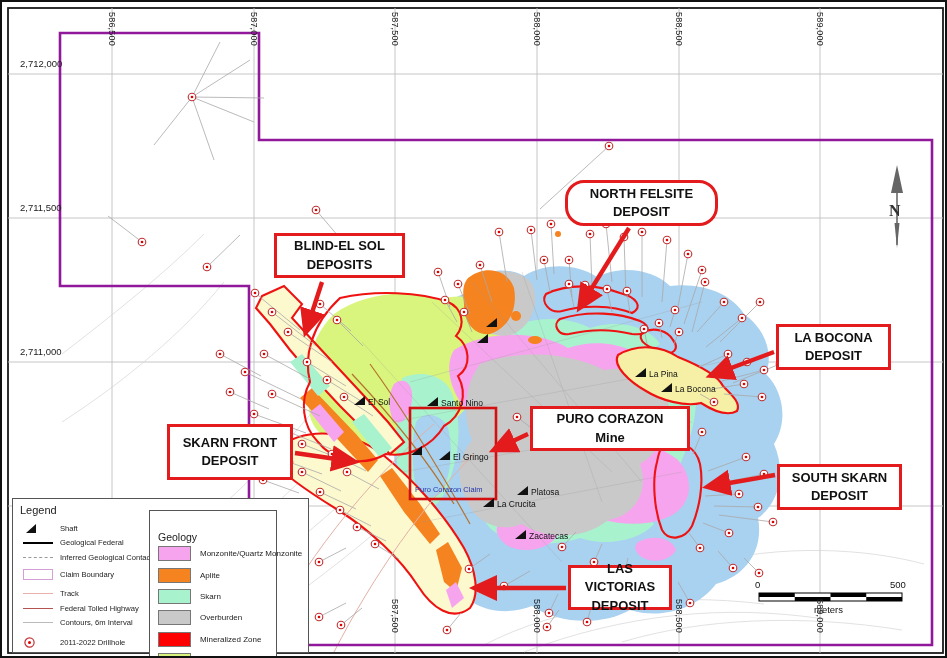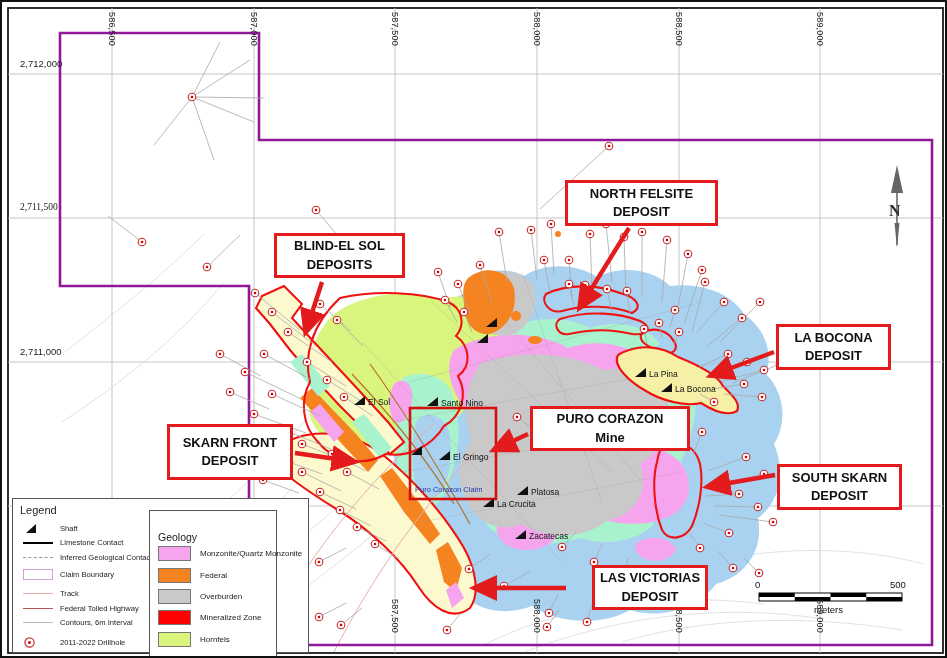--- a/index.html
+++ b/index.html
@@ -694,25 +694,25 @@
       <div class="xlab" style="left: 257px; top: 10px;">587,000</div>
       <div class="xlab" style="left: 398px; top: 10px;">587,500</div>
       <div class="xlab" style="left: 540px; top: 10px;">588,000</div>
       <div class="xlab" style="left: 682px; top: 10px;">588,500</div>
       <div class="xlab" style="left: 823px; top: 10px;">589,000</div>
       <div class="xlab" style="left: 398px; top: 597px;">587,500</div>
       <div class="xlab" style="left: 540px; top: 597px;">588,000</div>
       <div class="xlab" style="left: 682px; top: 597px;">588,500</div>
       <div class="xlab" style="left: 823px; top: 597px;">589,000</div>
       <div class="ylab" style="left: 18px; top: 56px;">2,712,000</div>
-      <div class="ylab" style="left: 18px; top: 200px; font-family: Liberation Serif, serif;">2,711,500</div>
+      <div class="ylab" style="left: 18px; top: 200px;">2,711,500</div>
       <div class="ylab" style="left: 18px; top: 344px;">2,711,000</div>
     </div>
 <div id="callouts">
-      <div class="callout" style="left: 563px; top: 178px; width: 153px; height: 46px; border-color: rgb(227, 27, 28);">
+      <div class="callout" style="left: 563px; top: 178px; width: 153px; height: 46px; border-color: rgb(227, 27, 28); border-radius: 19px;">
         <span>NORTH FELSITE</span>
         <span>DEPOSIT</span>
       </div>
       <div class="callout" style="left: 272px; top: 231px; width: 131px; height: 45px; border-color: rgb(227, 27, 28);">
         <span>BLIND-EL SOL</span>
         <span>DEPOSITS</span>
       </div>
       <div class="callout" style="left: 774px; top: 322px; width: 115px; height: 46px; border-color: rgb(227, 27, 28);">
         <span>LA BOCONA</span>
         <span>DEPOSIT</span>
@@ -722,42 +722,42 @@
         <span>DEPOSIT</span>
       </div>
       <div class="callout" style="left: 528px; top: 404px; width: 160px; height: 45px; border-color: rgb(227, 27, 28);">
         <span>PURO CORAZON</span>
         <span>Mine</span>
       </div>
       <div class="callout" style="left: 775px; top: 446px; width: 125px; height: 46px; border-color: rgb(227, 27, 28); margin-top: 16px;">
         <span>SOUTH SKARN</span>
         <span>DEPOSIT</span>
       </div>
-      <div class="callout" style="left: 590px; top: 563px; width: 116px; height: 45px; border-color: rgb(227, 27, 28);">
+      <div class="callout" style="left: 566px; top: 563px; width: 104px; height: 45px; border-color: rgb(227, 27, 28);">
         <span>LAS VICTORIAS</span>
         <span>DEPOSIT</span>
       </div>
     </div>
 
 <div id="legend-panel" class="panel">
   <div id="legend-title" class="panel-title">Legend</div>
   <div id="legend-items">
         <div class="lg-row t-shaft">
           <span class="sw sw-shaft">
             <svg width="16" height="11" viewBox="0 0 16 11">
               <path d="M3,10 L13,10 L13,1 Z" fill="#111"></path>
             </svg>
           </span>
           <span class="lg-label">Shaft</span>
         </div>
         <div class="lg-row t-contact">
           <span class="sw sw-contact">
             <i></i>
           </span>
-          <span class="lg-label">Limestone Contact</span>
+          <span class="lg-label">Geological Federal</span>
         </div>
         <div class="lg-row t-inferred">
           <span class="sw sw-inferred">
             <i></i>
           </span>
           <span class="lg-label">Inferred Geological Contact</span>
         </div>
         <div class="lg-row t-claim">
           <span class="sw sw-claim">
             <i></i>
@@ -796,21 +796,25 @@
 
 <div id="geo-panel" class="panel">
   <div class="panel-title">Geology</div>
   <div id="geo-items">
         <div class="geo-row">
           <span class="geo-sw" style="background: rgb(247, 164, 238);"></span>
           <span class="geo-label">Monzonite/Quartz Monzonite</span>
         </div>
         <div class="geo-row">
           <span class="geo-sw" style="background: rgb(245, 131, 31);"></span>
-          <span class="geo-label">Federal</span>
+          <span class="geo-label">Aplite</span>
+        </div>
+        <div class="geo-row">
+          <span class="geo-sw" style="background: rgb(168, 243, 206);"></span>
+          <span class="geo-label">Skarn</span>
         </div>
         <div class="geo-row">
           <span class="geo-sw" style="background: rgb(201, 201, 201);"></span>
           <span class="geo-label">Overburden</span>
         </div>
         <div class="geo-row">
           <span class="geo-sw" style="background: rgb(255, 0, 0);"></span>
           <span class="geo-label">Mineralized Zone</span>
         </div>
         <div class="geo-row">

